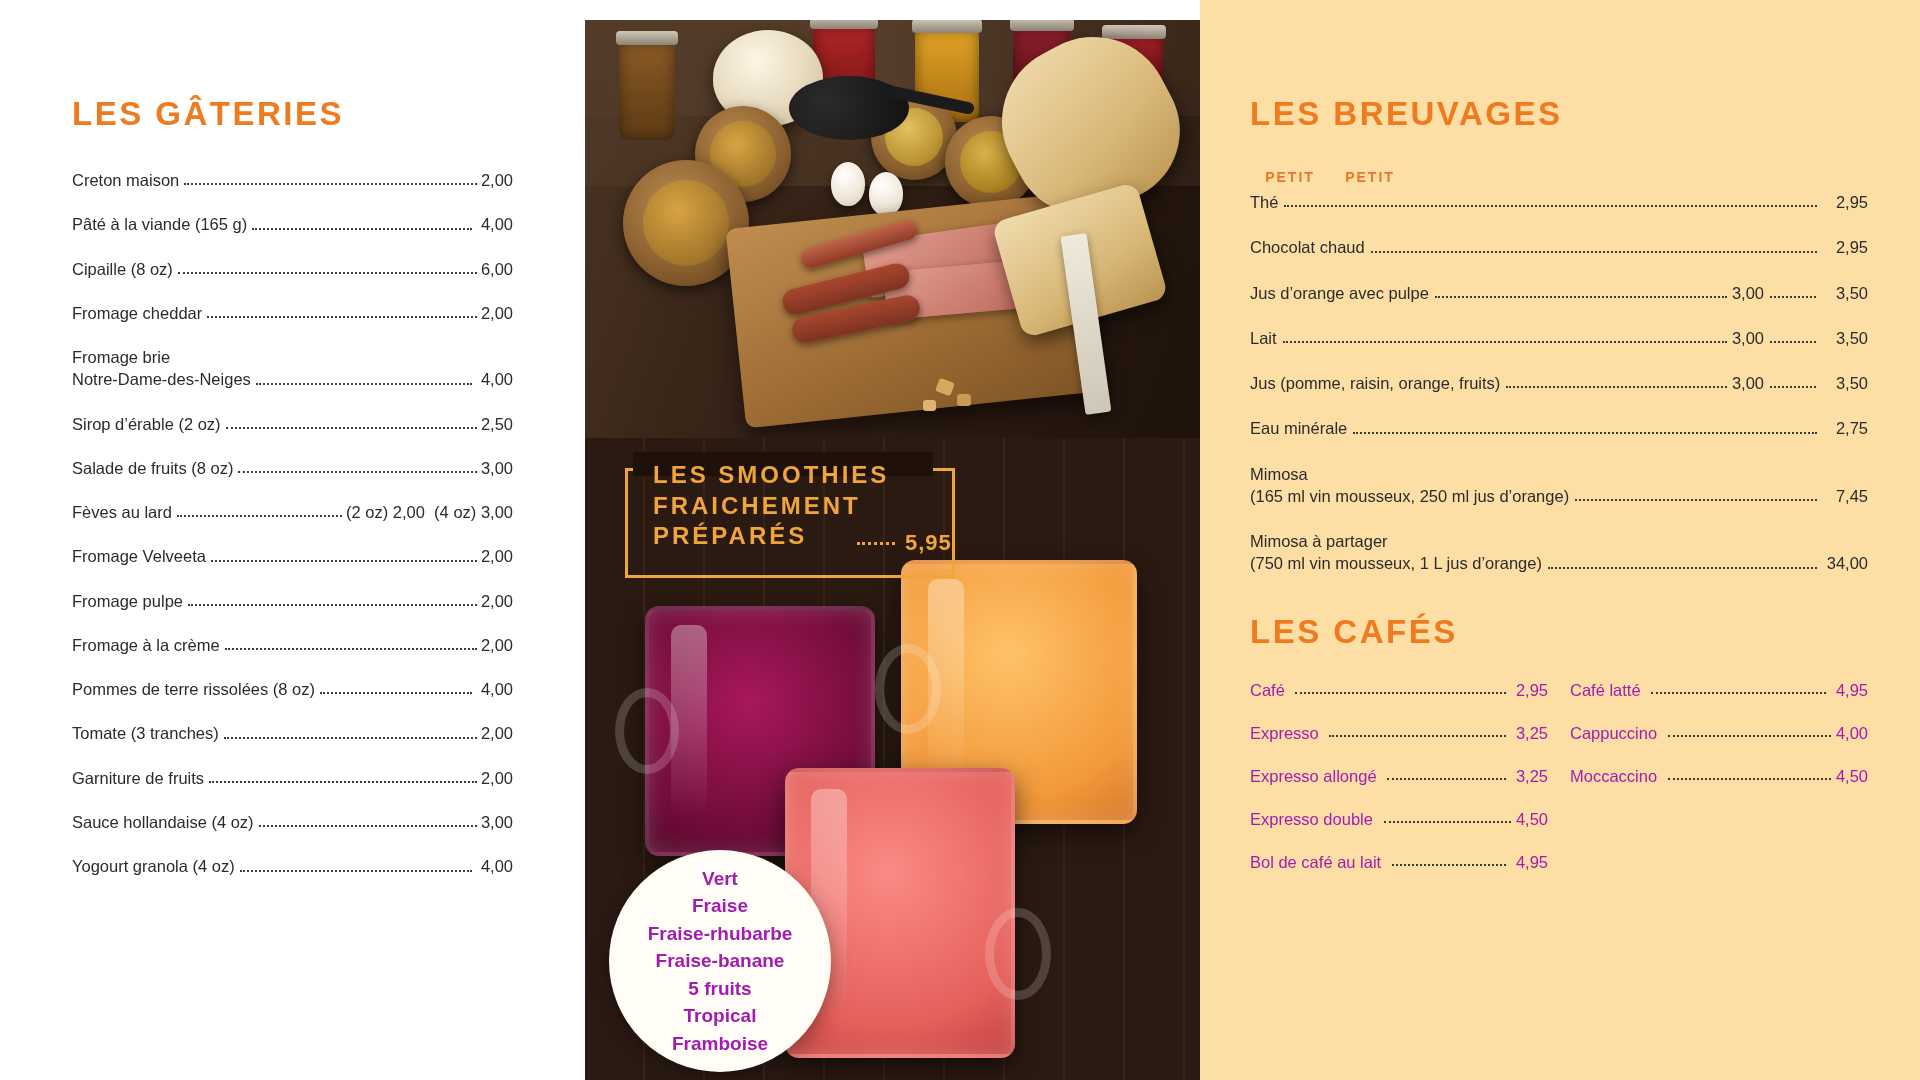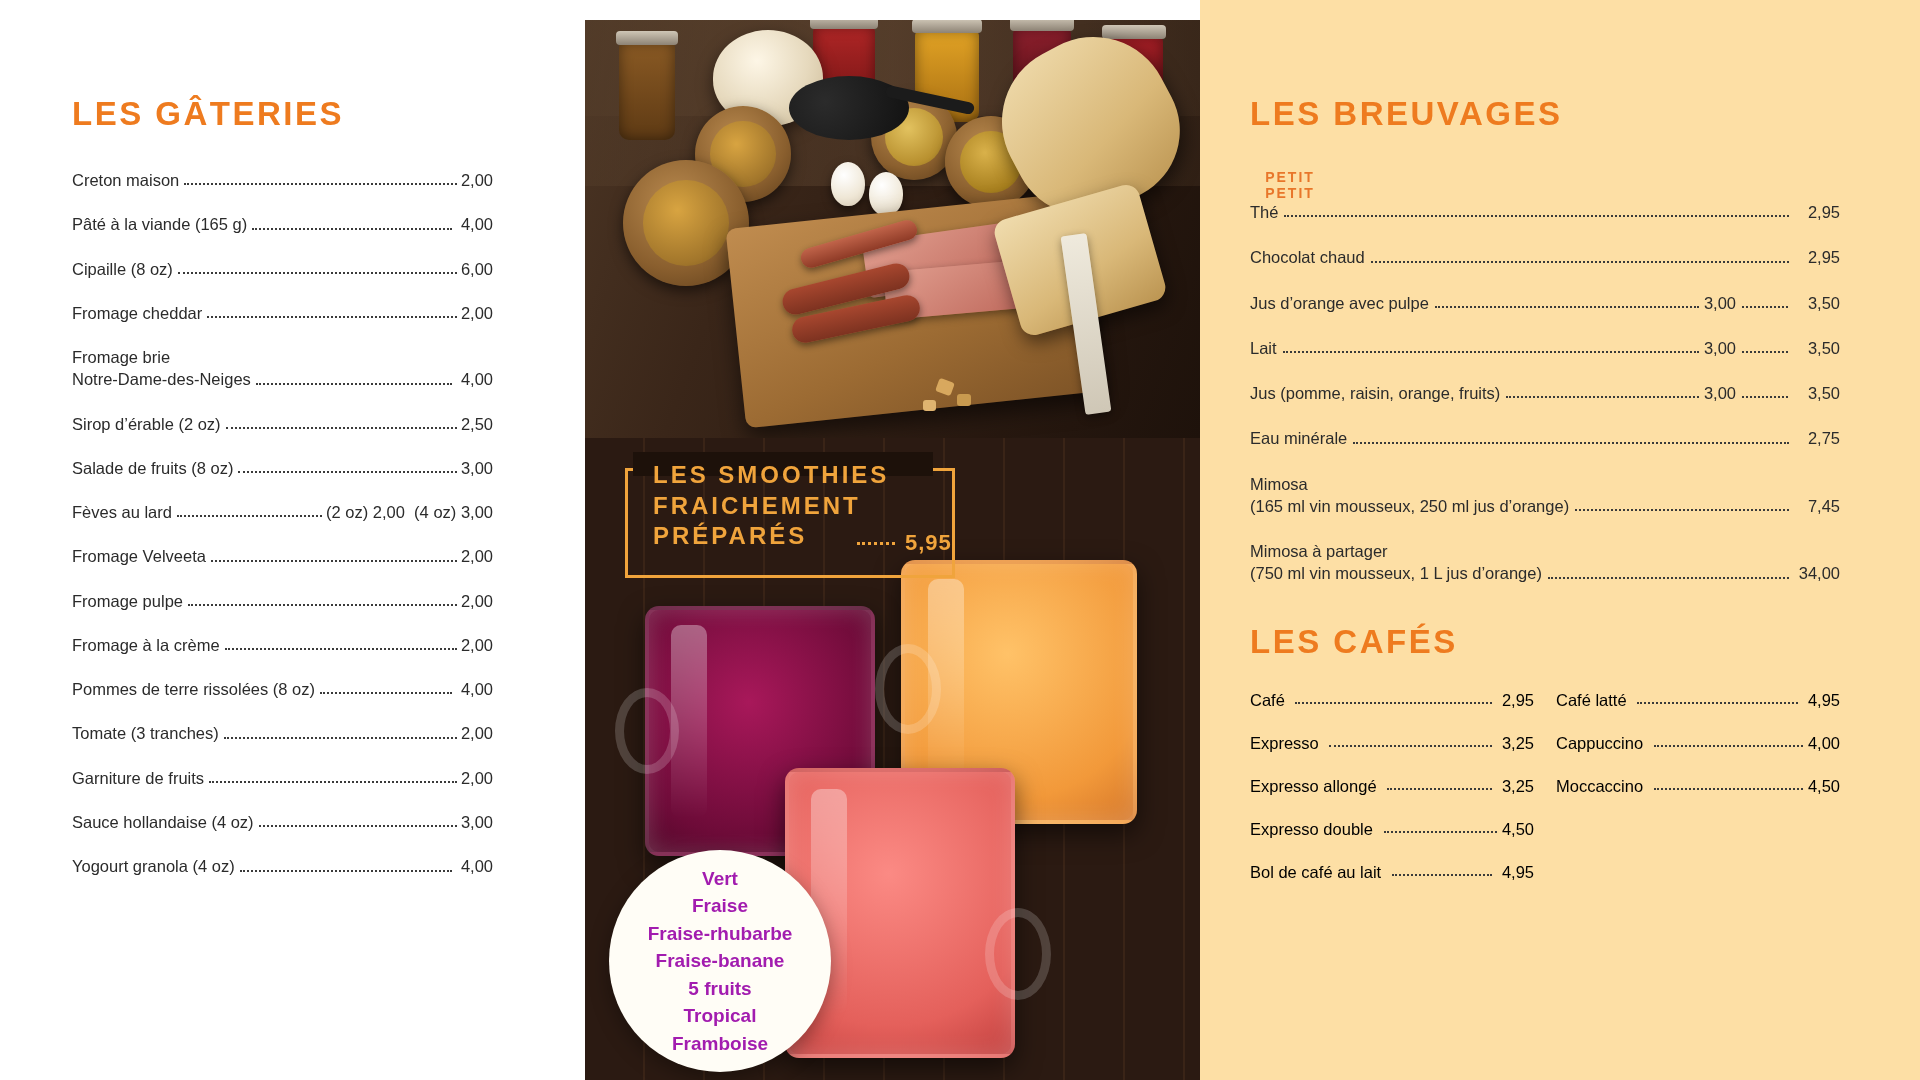--- a/index.html
+++ b/index.html
@@ -13,21 +13,21 @@
     position: relative;
     width: 1920px; height: 1080px;
     display: flex;
   }
 
   
   .col-left {
     width: 585px;
     height: 100%;
     background: #ffffff;
-    padding: 95px 92px 0 72px;
+    padding: 95px 72px 0 72px;
   }
   .section-title {
     color: #ee7b1f;
     font-weight: bold;
     letter-spacing: 2.5px;
     font-size: 33px;
     text-transform: uppercase;
     margin-bottom: 36px;
   }
   .menu-list { width: 100%; }
@@ -223,31 +223,30 @@
     line-height: 1.45;
     text-align: center;
     white-space: pre-line;
   }
 
   
   .col-right {
     width: 720px;
     height: 100%;
     background: #fddfa5;
-    padding: 95px 80px 0 50px;
+    padding: 95px 52px 0 50px;
   }
   .size-head {
     display: flex;
     justify-content: flex-start;
     color: #e8762a;
     font-size: 14px;
     letter-spacing: 2px;
     font-weight: bold;
-    margin-bottom: 0;
-    flex-direction: column;
+    margin-bottom: 6px;
   }
   .size-head span { width: 80px; text-align: center; }
   .bev-row {
     display: flex;
     align-items: flex-end;
     font-size: 16.5px;
     color: #2b2b2b;
     margin-bottom: 23px;
     line-height: 1.35;
   }
@@ -269,21 +268,21 @@
   .cafes-title { margin-top: 38px; margin-bottom: 30px; }
   .cafe-grid {
     display: flex;
     gap: 22px;
   }
   .cafe-col { flex: 1 1 0; }
   .cafe-row {
     display: flex;
     align-items: flex-end;
     font-size: 16.5px;
-    color: #000000;
+    color: #a21caf;
     margin-bottom: 24px;
   }
   .cafe-row .nm { white-space: pre; }
   .cafe-row .dots {
     flex: 1 1 auto;
     border-bottom: 2.6px dotted #3a3a3a;
     margin: 0 5px 6px 6px;
     min-width: 10px; height: 1px;
   }
   .cafe-row .pr { flex: 0 0 auto; white-space: pre; }

